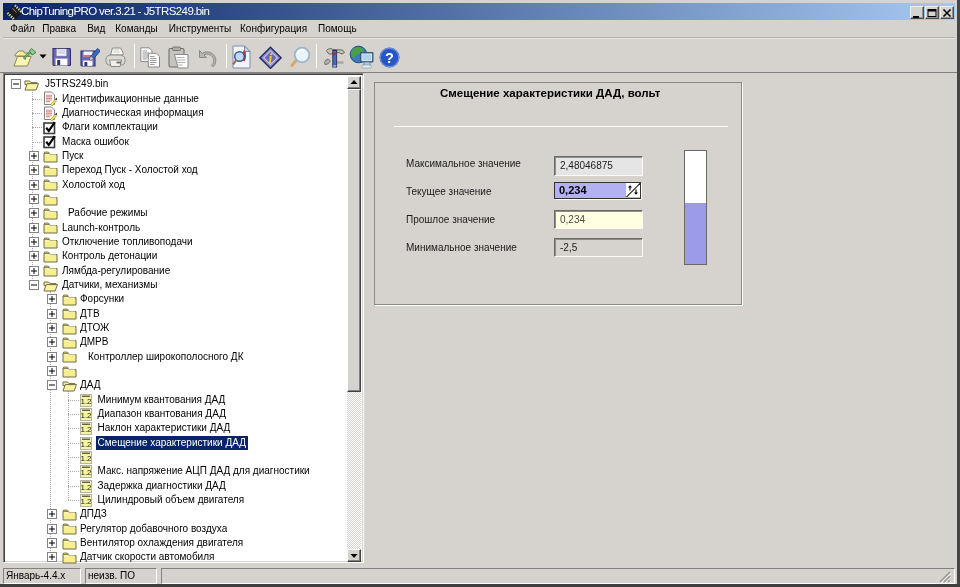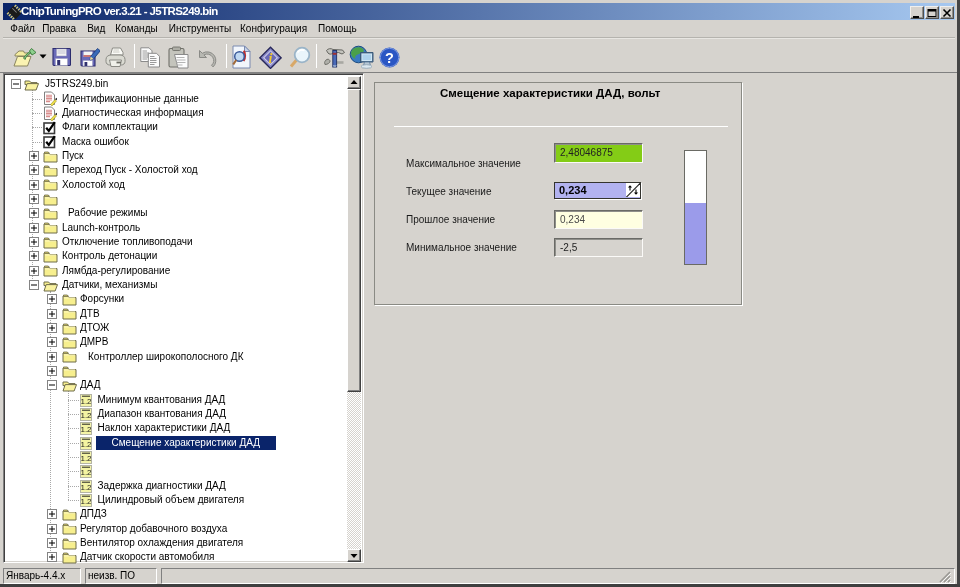--- a/index.html
+++ b/index.html
@@ -1,31 +1,31 @@
 <!DOCTYPE html>
 <html><head><meta charset="utf-8">
 <style>
 *{margin:0;padding:0;box-sizing:border-box}
 html,body{width:960px;height:587px;overflow:hidden}
 body{background:#d6d3ce;font-family:"Liberation Sans",sans-serif;font-size:10px;color:#000;position:relative}
 .abs{position:absolute}
 
-#titlebar{left:3px;top:3px;width:952px;height:17px;background:linear-gradient(90deg,#0a2468,#a6c8f0);color:#fff;font-weight:bold;line-height:17px}
+#titlebar{left:3px;top:3px;width:952px;height:17px;background:linear-gradient(90deg,#0a2468,#a6c8f0);color:#fff;font-weight:normal;line-height:17px}
 #titletext{left:18px;top:0px;letter-spacing:-0.6px;font-size:11.5px}
 .capbtn{top:3px;width:14px;height:13px;background:#d6d3ce;border:1px solid;border-color:#f0efed #50504e #50504e #f0efed;box-shadow:inset -1px -1px 0 #908e8a}
 
 #menubar{left:3px;top:21px;width:952px;height:16px;font-size:10px}
 .menuitem{top:2px;white-space:nowrap}
 
 #toolbar{left:3px;top:38px;width:952px;height:34px;border-top:1px solid #e8e6e2}
 .tsep{top:5px;width:1px;height:24px;background:#9a9894;border-right:1px solid #fff}
 
 #tree{left:3px;top:73px;width:361px;height:490px;font-size:10px;background:#fff;border:1px solid;border-color:#808080 #fff #fff #808080;box-shadow:inset 1px 1px 0 #404040, inset -1px -1px 0 #d6d3ce}
 .trow{position:absolute;height:14px;line-height:14px;white-space:nowrap}
-.tsel{background:#0a246a;color:#fff;padding:0 16px}
+.tsel{background:#0a246a;color:#fff;padding:0 2px}
 .vline{position:absolute;width:1px;border-left:1px dotted #a8a8a8}
 .hline{position:absolute;height:1px;border-top:1px dotted #a8a8a8}
 
 #sbar{position:absolute;right:2px;top:2px;width:14px;height:486px;background:repeating-conic-gradient(#fff 0 25%,#d6d3ce 0 50%) 0 0/2px 2px}
 .sbtn{position:absolute;left:0;width:14px;height:13px;background:#d6d3ce;border:1px solid;border-color:#fff #404040 #404040 #fff;box-shadow:inset -1px -1px 0 #808080;font-size:7px;text-align:center;line-height:11px;color:#000}
 #sthumb{position:absolute;left:0;top:13px;width:14px;height:303px;background:#d6d3ce;border:1px solid;border-color:#fff #404040 #404040 #fff;box-shadow:inset -1px -1px 0 #808080}
 
 #gbox{left:374px;top:82px;width:368px;height:223px;border:1px solid #8a8a84;box-shadow:1px 1px 0 #fff}
 #gtitle{left:440px;top:87px;font-weight:bold;font-size:11.5px}
 #gsep{left:394px;top:126px;width:334px;height:1px;background:#8a8a84;border-bottom:1px solid #fff}
@@ -426,20 +426,21 @@
     </svg>
 <div class="trow tsel" style="left:91.5px;top:361.6px">Смещение характеристики ДАД</div>
 <div class="hline" style="left:64px;top:383px;width:11px"></div>
 <svg class="abs" style="left:76.0px;top:376.0px" width="12" height="14">
       <use href="#i-num"></use>
     </svg>
 <div class="hline" style="left:64px;top:397px;width:11px"></div>
 <svg class="abs" style="left:76.0px;top:390.3px" width="12" height="14">
       <use href="#i-num"></use>
     </svg>
+<div class="trow" style="left:93.5px;top:390.3px">Макс. напряжение АЦП ДАД для диагностики</div>
 <div class="hline" style="left:64px;top:412px;width:11px"></div>
 <svg class="abs" style="left:76.0px;top:404.6px" width="12" height="14">
       <use href="#i-num"></use>
     </svg>
 <div class="trow" style="left:93.5px;top:404.6px">Задержка диагностики ДАД</div>
 <div class="hline" style="left:64px;top:426px;width:11px"></div>
 <svg class="abs" style="left:76.0px;top:419.0px" width="12" height="14">
       <use href="#i-num"></use>
     </svg>
 <div class="trow" style="left:93.5px;top:419.0px">Цилиндровый объем двигателя</div>
@@ -494,21 +495,21 @@
 </div>
 </div>
 
 <div class="abs" id="gbox"></div>
 <div class="abs" id="gtitle">Смещение характеристики ДАД, вольт</div>
 <div class="abs" id="gsep"></div>
 <div class="abs flabel" style="left:406px;top:157px">Максимальное значение</div>
 <div class="abs flabel" style="left:406px;top:185px">Текущее значение</div>
 <div class="abs flabel" style="left:406px;top:213px">Прошлое значение</div>
 <div class="abs flabel" style="left:406px;top:241px">Минимальное значение</div>
-<div class="abs field" style="top:143px;background:#84cc16;color:#222">2,48046875</div>
+<div class="abs field" style="top:156px;background:#e5e5e5;color:#222">2,48046875</div>
 <div class="abs" id="spinfield" style="left:554px;top:182px;width:87px;height:17px;background:#b2b2f0;border:1.5px solid #33332e;box-shadow:1px 1px 0 #fff;font-weight:bold;font-size:11px;line-height:14px;padding-left:4px">0,234
   <svg class="abs" style="right:0;top:0" width="14" height="14" viewBox="0 0 14 14">
     <rect x="0" y="0" width="14" height="14" fill="#fff"></rect>
     <path d="M0 14.5L14.5 0" stroke="#222" stroke-width="1.2"></path>
     <path d="M4 7.5V3.5" stroke="#000" stroke-width="1.1"></path>
       <path d="M1.9 4.6L4 2.2l2.1 2.4z" fill="#000"></path>
     <path d="M10 6.5v4" stroke="#000" stroke-width="1.1"></path>
       <path d="M7.9 9.4L10 11.8l2.1-2.4z" fill="#000"></path>
   </svg>
 </div>

